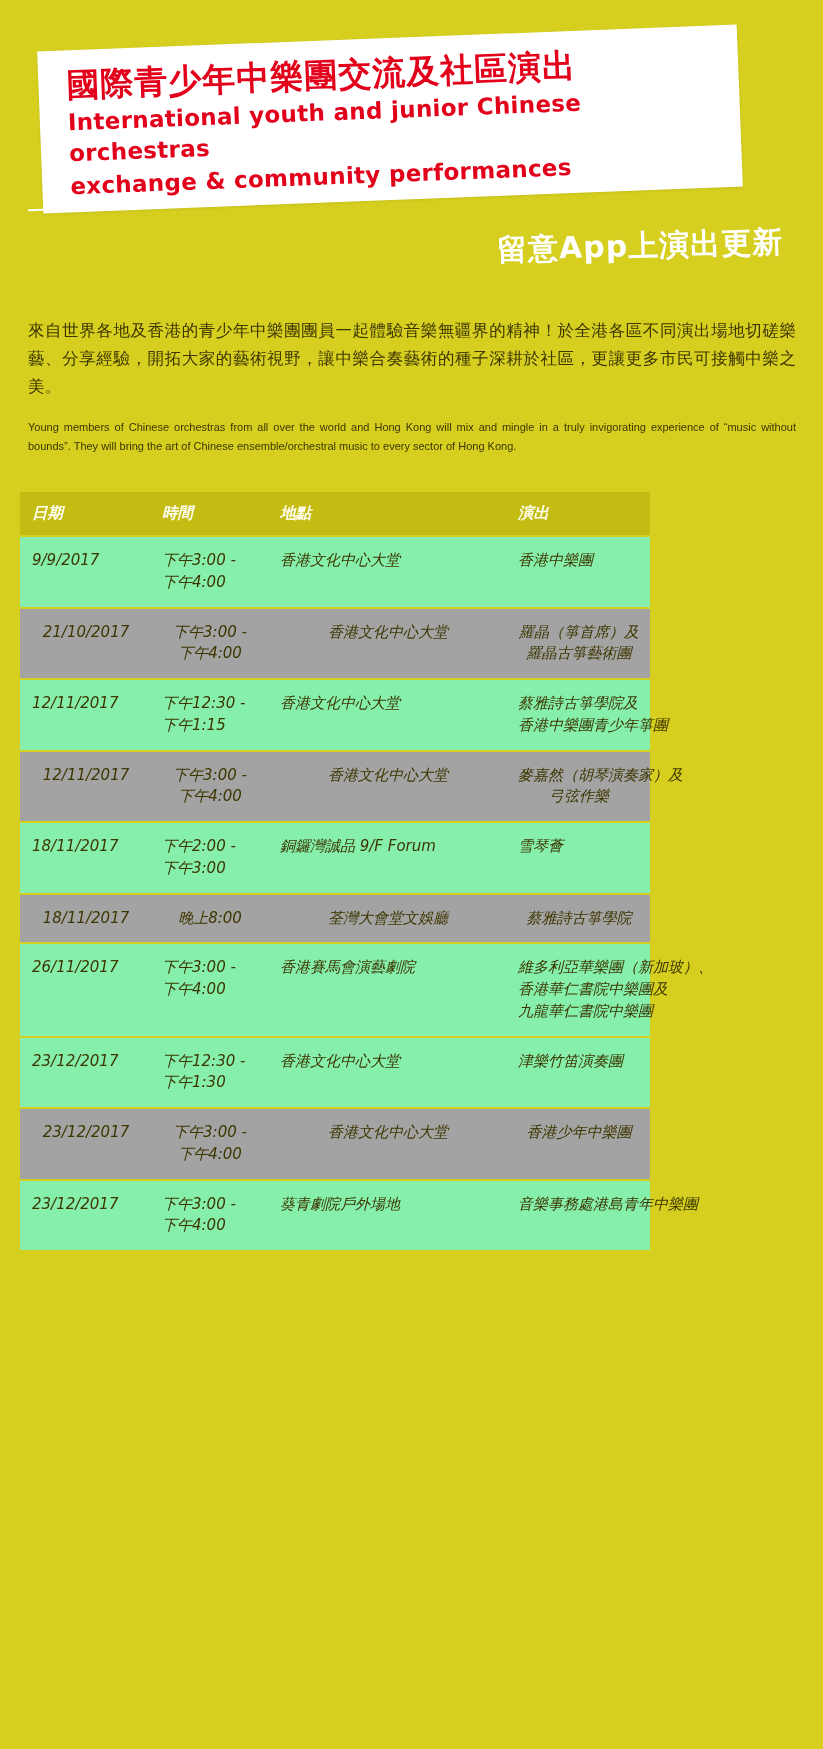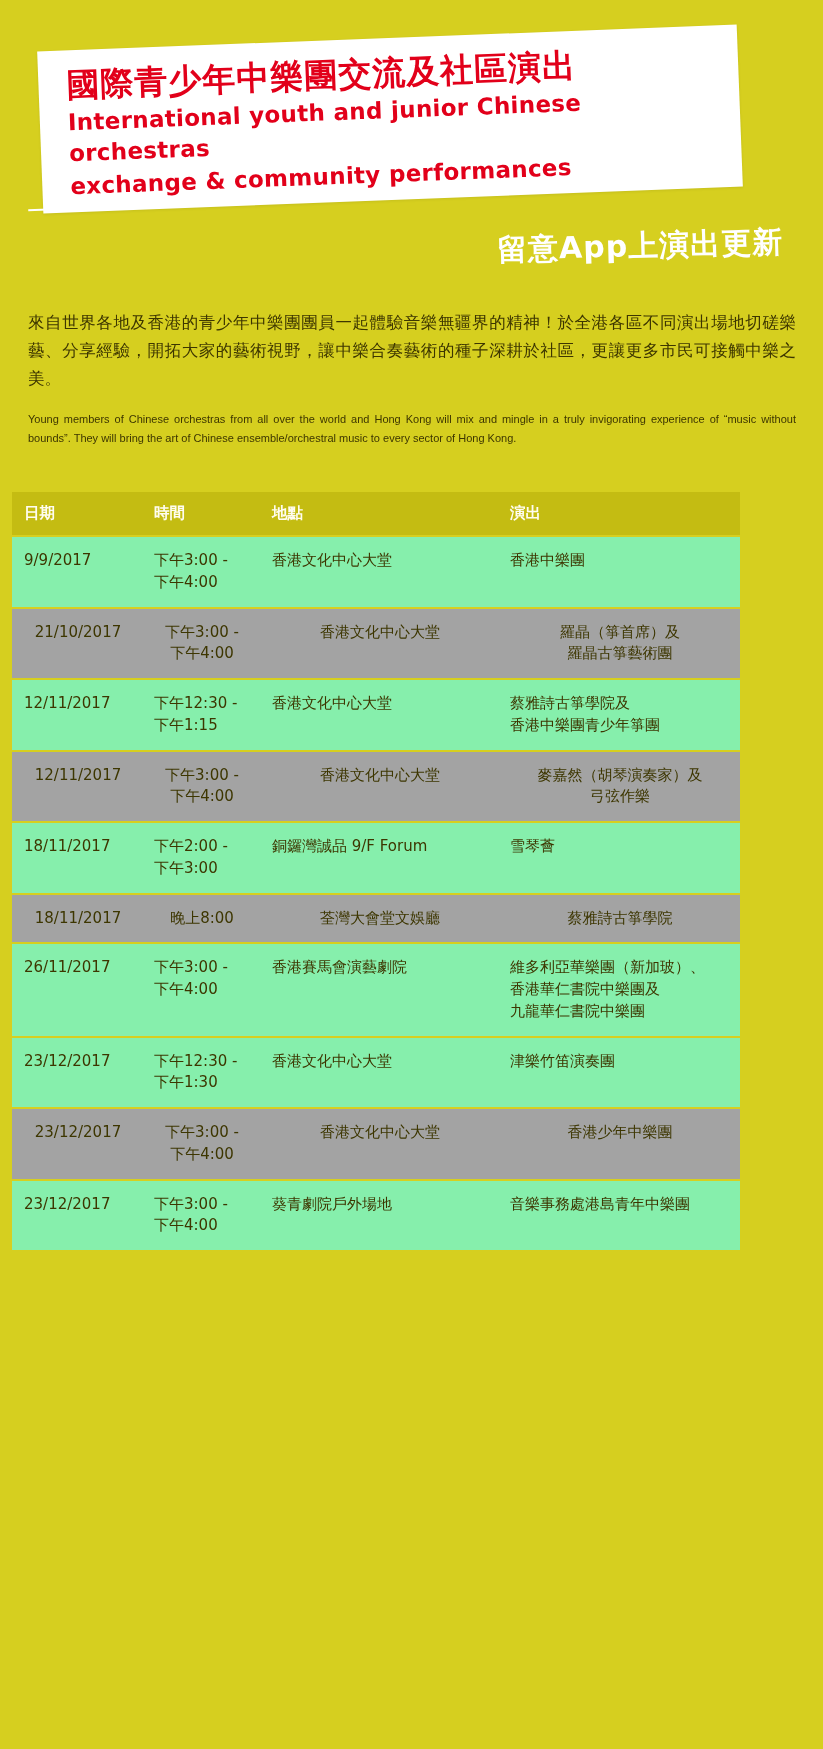--- a/index.html
+++ b/index.html
@@ -70,21 +70,21 @@
     color: #ffffff;
     letter-spacing: 1px;
     transform: rotate(-1.6deg);
     transform-origin: right center;
   }
 
   
   .intro {
     position: absolute;
     left: 28px;
-    top: 292px;
+    top: 300px;
     width: 768px;
   }
   .intro-cn {
     font-family: "DejaVu Sans", sans-serif;
     font-size: 16.5px;
     line-height: 1.72;
     color: #3d3600;
     text-align: justify;
   }
   .intro-en {
@@ -92,23 +92,24 @@
     font-size: 11px;
     line-height: 1.7;
     color: #3d3600;
     margin-top: 16px;
     text-align: justify;
   }
 
   
   .table-wrap {
     position: absolute;
-    left: 12px;
+    left: 20px;
     top: 492px;
-    width: 728px;
+    width: 630px;
+    font-style: italic;
   }
   table.schedule {
     border-collapse: collapse;
     width: 100%;
     table-layout: fixed;
   }
   table.schedule th {
     background: #c4bc12;
     color: #fffdf0;
     font-family: "DejaVu Sans", sans-serif;

